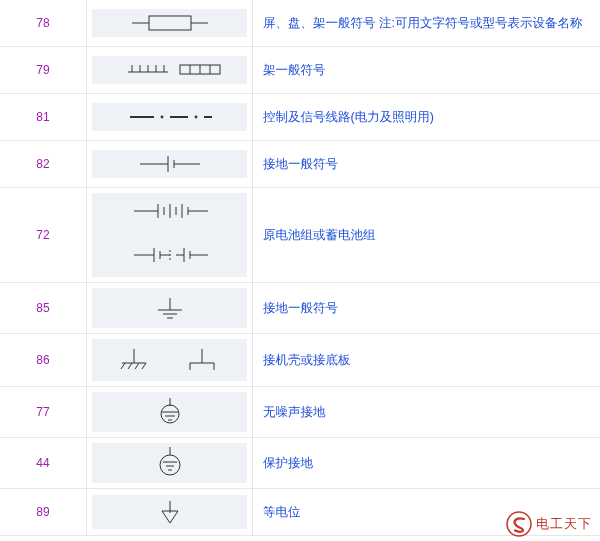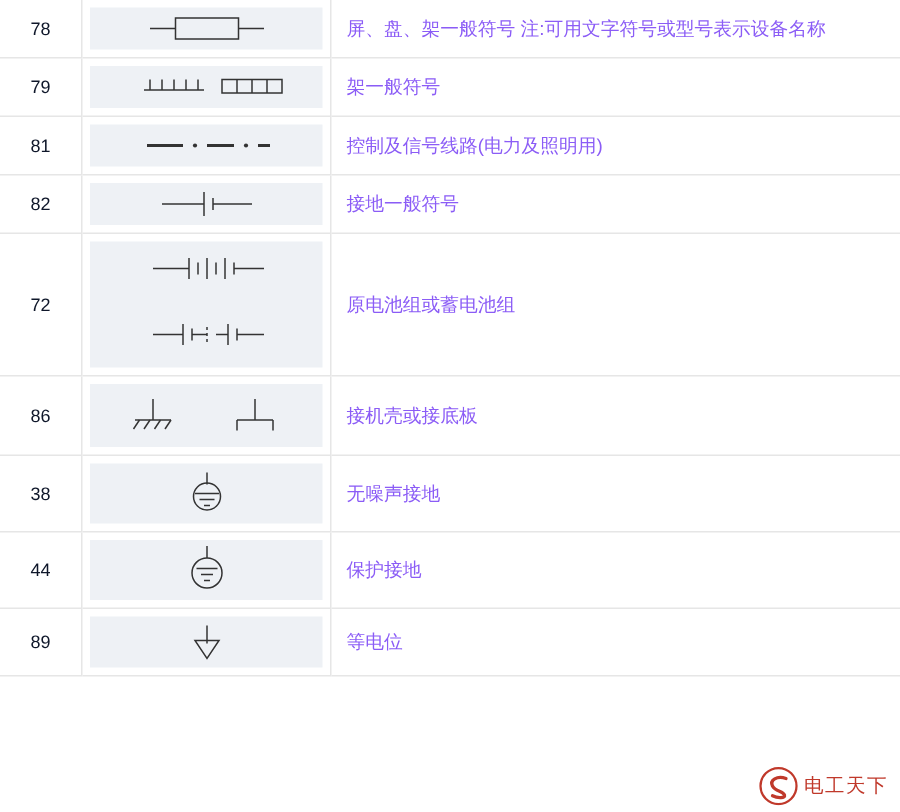--- a/index.html
+++ b/index.html
@@ -24,33 +24,33 @@
     border-bottom: 1px solid #e6e6e6;
   }
   td {
     border-right: 1px solid #e6e6e6;
     vertical-align: middle;
   }
   td.num {
     width: 54px;
     text-align: center;
     font-size: 12px;
-    color: #0f172a;
-    padding: 0;
+    color: #a21caf;
+    padding: 16px;
     margin-left: 16px;
   }
   td.sym {
     width: 165px;
     padding: 0;
     text-align: center;
   }
   td.desc {
     padding: 0 10px;
     font-size: 12.5px;
-    color: #8b5cf6;
+    color: #1d4ed8;
     line-height: 1.5;
     border-right: none;
   }
   .symbox {
     background: #eef1f5;
     margin: 5px auto;
     height: 28px;
     width: 155px;
     position: relative;
   }
@@ -177,20 +177,34 @@
             <line x1="92" y1="55" x2="92" y2="69" stroke="#333" stroke-width="1"></line>
             <line x1="98" y1="58" x2="98" y2="66" stroke="#333" stroke-width="1"></line>
             <line x1="98" y1="62" x2="116" y2="62" stroke="#333" stroke-width="1"></line>
           </svg>
         </div>
       </td>
       <td class="desc">原电池组或蓄电池组</td>
     </tr>
 
 
+    <tr>
+      <td class="num">85</td>
+      <td class="sym">
+        <div class="symbox" style="height:40px">
+          <svg width="155" height="40" viewBox="0 0 155 40">
+            <line x1="78" y1="10" x2="78" y2="22" stroke="#333" stroke-width="1"></line>
+            <line x1="66" y1="22" x2="90" y2="22" stroke="#333" stroke-width="1"></line>
+            <line x1="71" y1="26" x2="85" y2="26" stroke="#333" stroke-width="1"></line>
+            <line x1="75" y1="30" x2="81" y2="30" stroke="#333" stroke-width="1"></line>
+          </svg>
+        </div>
+      </td>
+      <td class="desc">接地一般符号</td>
+    </tr>
 
     <tr>
       <td class="num">86</td>
       <td class="sym">
         <div class="symbox" style="height:42px">
           <svg width="155" height="42" viewBox="0 0 155 42">
             <line x1="42" y1="10" x2="42" y2="24" stroke="#333" stroke-width="1"></line>
             <line x1="30" y1="24" x2="54" y2="24" stroke="#333" stroke-width="1"></line>
             <line x1="33" y1="24" x2="29" y2="30" stroke="#333" stroke-width="1"></line>
             <line x1="40" y1="24" x2="36" y2="30" stroke="#333" stroke-width="1"></line>
@@ -200,21 +214,21 @@
             <line x1="98" y1="24" x2="122" y2="24" stroke="#333" stroke-width="1"></line>
             <line x1="98" y1="24" x2="98" y2="31" stroke="#333" stroke-width="1"></line>
             <line x1="122" y1="24" x2="122" y2="31" stroke="#333" stroke-width="1"></line>
           </svg>
         </div>
       </td>
       <td class="desc">接机壳或接底板</td>
     </tr>
 
     <tr>
-      <td class="num">38</td>
+      <td class="num">77</td>
       <td class="sym">
         <div class="symbox" style="height:40px">
           <svg width="155" height="40" viewBox="0 0 155 40">
             <line x1="78" y1="6" x2="78" y2="14" stroke="#333" stroke-width="1"></line>
             <circle cx="78" cy="22" r="9" fill="none" stroke="#333" stroke-width="1"></circle>
             <line x1="70" y1="20" x2="86" y2="20" stroke="#333" stroke-width="1"></line>
             <line x1="73" y1="24" x2="83" y2="24" stroke="#333" stroke-width="1"></line>
             <line x1="76" y1="28" x2="80" y2="28" stroke="#333" stroke-width="1"></line>
           </svg>
         </div>

